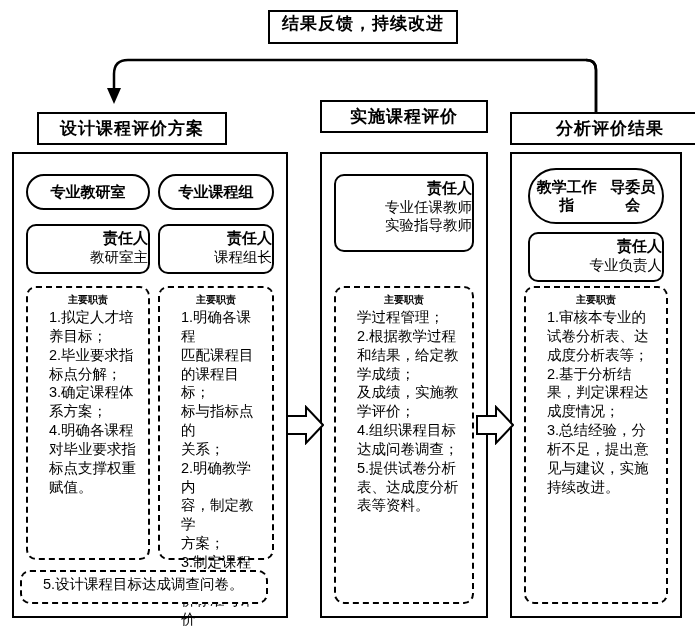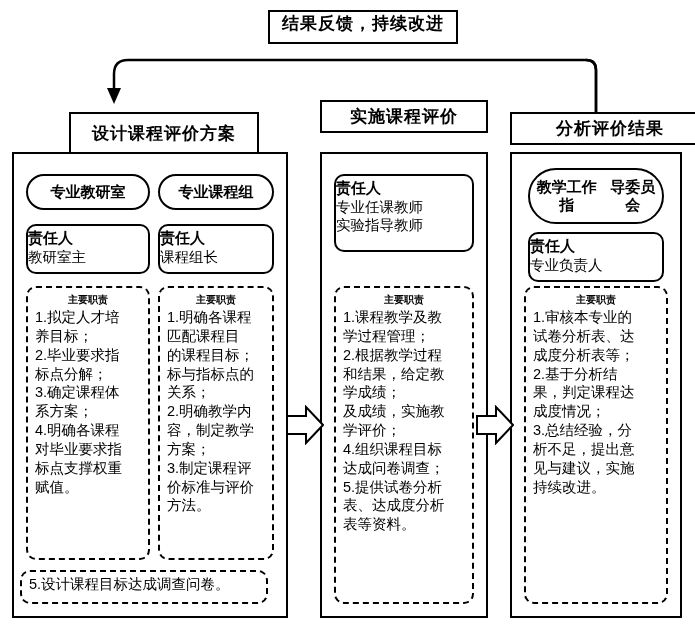--- a/index.html
+++ b/index.html
@@ -55,21 +55,21 @@
     display: flex;
     align-items: center;
     justify-content: center;
     font-size: 17px;
     font-weight: bold;
     letter-spacing: 1px;
     z-index: 4;
   }
   
   #col1 { left: 12px; top: 152px; width: 276px; height: 466px; }
-  #col1title { left: 69px; top: 112px; width: 190px; height: 42px; }
+  #col1title { left: 37px; top: 112px; width: 190px; height: 33px; }
   #col2 { left: 320px; top: 152px; width: 168px; height: 466px; }
   #col2title { left: 320px; top: 100px; width: 168px; height: 33px; }
   #col3 { left: 510px; top: 152px; width: 172px; height: 466px; }
   #col3title { left: 510px; top: 112px; width: 200px; height: 33px; }
 
   .pill {
     border: 2px solid #000;
     border-radius: 22px;
     box-sizing: border-box;
     display: flex;
@@ -80,21 +80,21 @@
     font-size: 15px;
     background: #fff;
     position: absolute;
   }
   .rolebox {
     position: absolute;
     border: 2px solid #000;
     border-radius: 10px;
     box-sizing: border-box;
     background: #fff;
-    text-align: left;
+    text-align: right;
     padding-top: 3px;
     font-size: 14px;
     line-height: 1.25;
   }
   .rolebox .rl {
     font-weight: bold;
     font-size: 15px;
     display: block;
   }
   .rolebox .rv {
@@ -113,20 +113,21 @@
   }
   .dashbox .dt {
     font-weight: bold;
     text-align: center;
     display: block;
     margin-bottom: 2px;
     font-size: 10px;
   }
   .dashbox .ln {
     display: block;
+    margin-left: 14px;
   }
 
   
   #c1p1 { left: 26px; top: 174px; width: 124px; height: 36px; }
   #c1p2 { left: 158px; top: 174px; width: 116px; height: 36px; }
   #c1r1 { left: 26px; top: 224px; width: 124px; height: 50px; }
   #c1r2 { left: 158px; top: 224px; width: 116px; height: 50px; }
   #c1d1 { left: 26px; top: 286px; width: 124px; height: 274px; }
   #c1d2 { left: 158px; top: 286px; width: 116px; height: 274px; }
   #c1d3 { left: 20px; top: 570px; width: 248px; height: 34px;
@@ -226,21 +227,20 @@
   <div class="col" id="col2"></div>
 
   <div class="rolebox" id="c2r1">
     <span class="rl">责任人</span>
     <span class="rv">专业任课教师</span>
     <span class="rv">实验指导教师</span>
   </div>
 
   <div class="dashbox" id="c2d1">
     <span class="dt">主要职责</span>
-    <span class="ln">1.课程教学及教</span>
     <span class="ln">学过程管理；</span>
     <span class="ln">2.根据教学过程</span>
     <span class="ln">和结果，给定教</span>
     <span class="ln">学成绩；</span>
     <span class="ln">及成绩，实施教</span>
     <span class="ln">学评价；</span>
     <span class="ln">4.组织课程目标</span>
     <span class="ln">达成问卷调查；</span>
     <span class="ln">5.提供试卷分析</span>
     <span class="ln">表、达成度分析</span>

